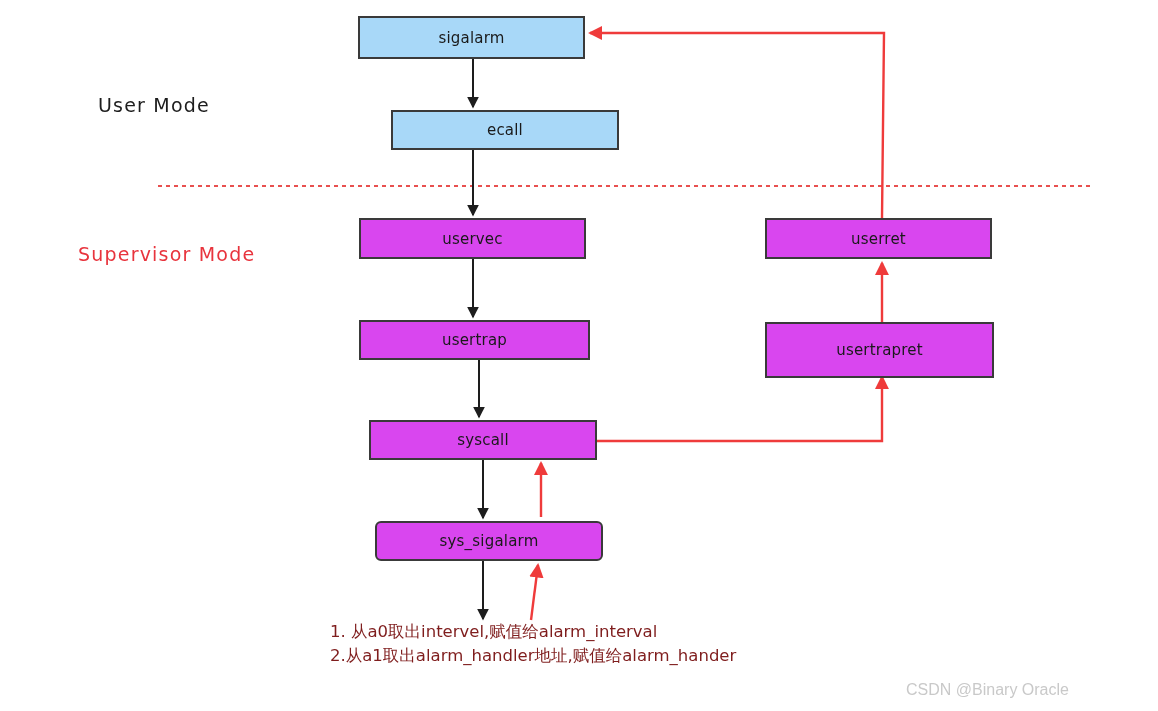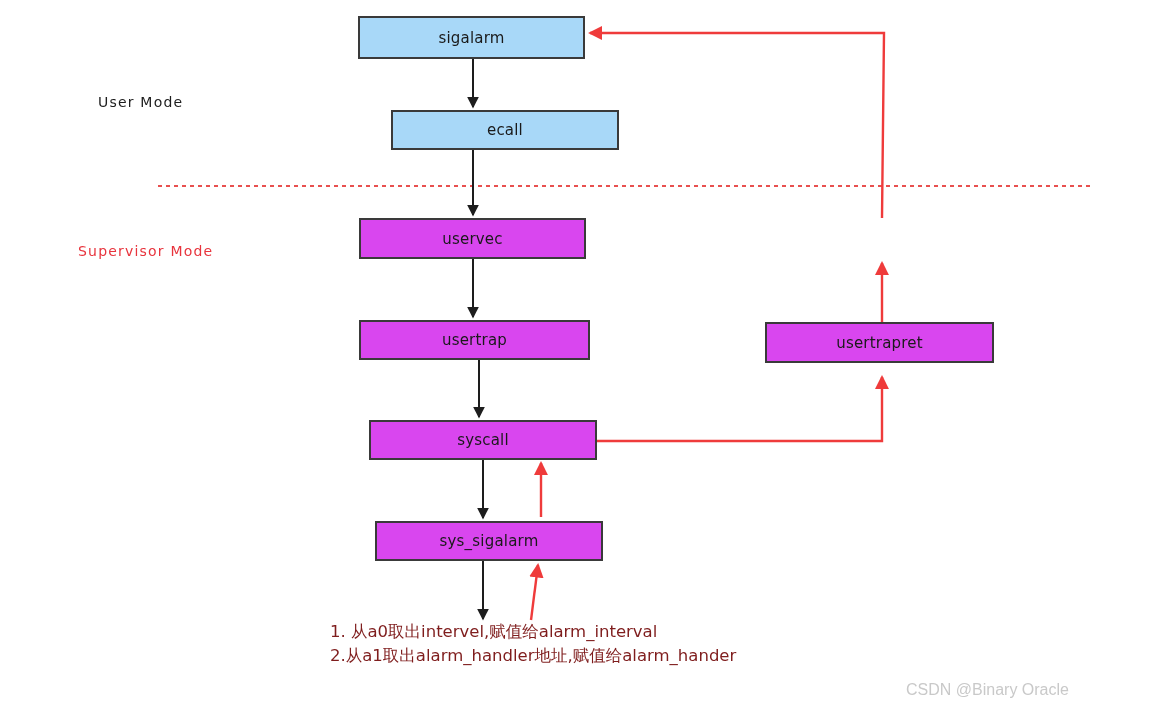--- a/index.html
+++ b/index.html
@@ -36,21 +36,21 @@
     color: #1a1a1a;
     letter-spacing: 0.2px;
     user-select: none;
   }
   .node.blue  { background: #a8d8f8; }
   .node.pink  { background: #d946ef; }
 
   .mode-label {
     position: absolute;
     font-family: "DejaVu Sans", sans-serif;
-    font-size: 14px;
+    font-size: 19px;
     letter-spacing: 1.2px;
     white-space: nowrap;
     user-select: none;
   }
   .mode-label.user { color: #1d1d1d; }
   .mode-label.supervisor { color: #e8343d; }
 
   .note-block {
     position: absolute;
     font-family: "DejaVu Sans", sans-serif;
@@ -112,24 +112,25 @@
   <div class="node blue" style="left:358px; top:16px; width:227px; height:43px;">sigalarm</div>
 
   <div class="node blue" style="left:347px; top:110px; width:228px; height:40px;margin-left:44px;">ecall</div>
 
   <div class="node pink" style="left:359px; top:218px; width:227px; height:41px;">uservec</div>
 
   <div class="node pink" style="left:359px; top:320px; width:231px; height:40px;">usertrap</div>
 
   <div class="node pink" style="left:369px; top:420px; width:228px; height:40px;">syscall</div>
 
-  <div class="node pink" style="left:375px; top:521px; width:228px; height:40px;">sys_sigalarm</div>
+  <div class="node pink" style="left:375px; top:521px; width:228px; height:40px;border-radius:6px;">sys_sigalarm</div>
 
+  <div class="node pink" style="left:765px; top:218px; width:227px; height:41px;">userret</div>
 
-  <div class="node pink" style="left:765px; top:322px; width:229px; height:41px;">usertrapret</div>
+  <div class="node pink" style="left:765px; top:322px; width:229px; height:56px;">usertrapret</div>
 
   <div class="note-block" style="left:330px; top:620px;">
     <span class="note-line">1. 从a0取出intervel,赋值给alarm_interval</span>
     <span class="note-line">2.从a1取出alarm_handler地址,赋值给alarm_hander</span>
   </div>
 
   <div class="watermark" style="left:906px; top:681px;">CSDN @Binary Oracle</div>
 
 </div>
 

